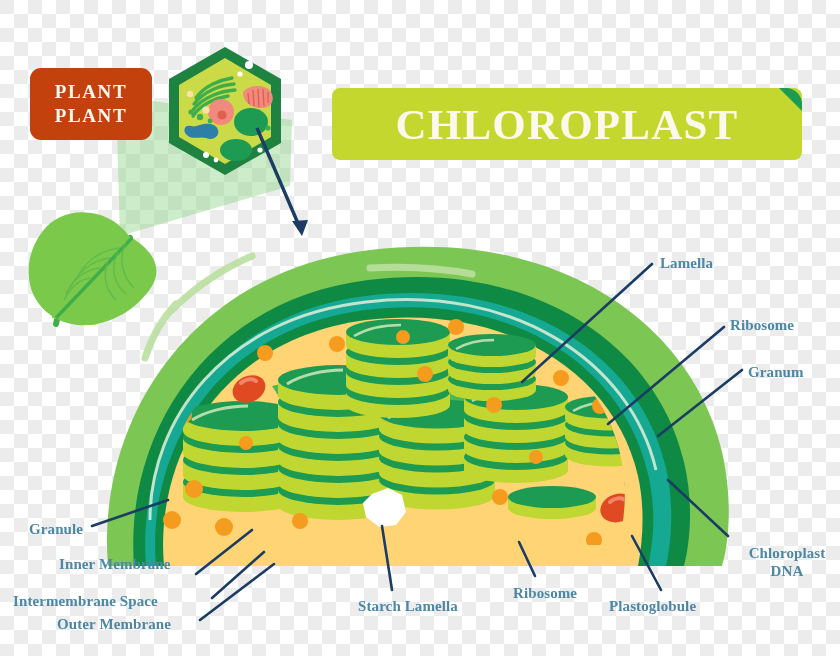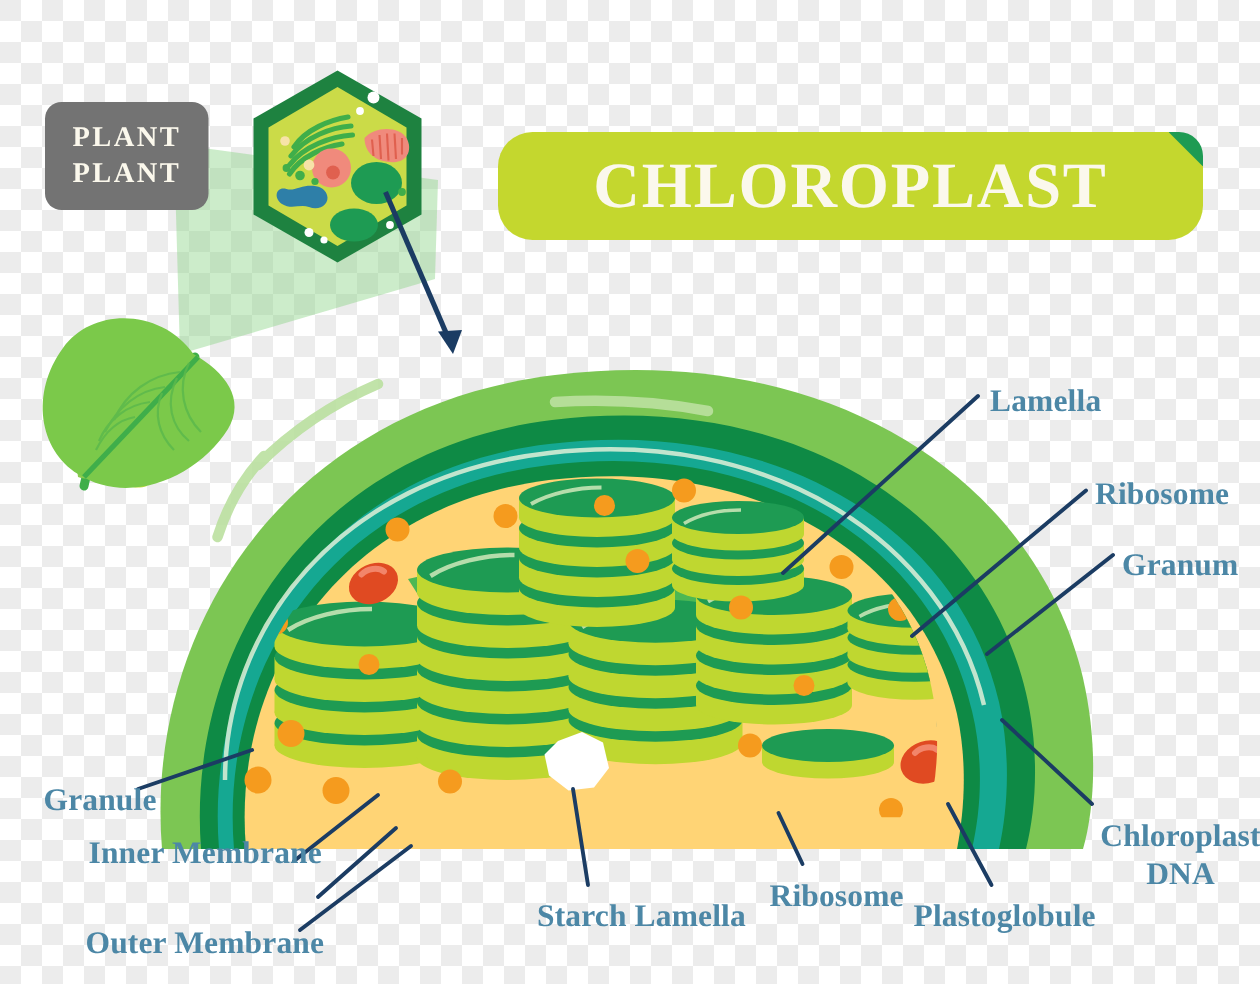--- a/index.html
+++ b/index.html
@@ -12,47 +12,47 @@
     overflow:hidden;
   }
   #stage{position:absolute;inset:0;}
   svg.layer{position:absolute;left:0;top:0;width:840px;height:656px;overflow:visible;}
 
   .lbl{
     position:absolute;
     color:#4C87A6;
     font-family:"Liberation Serif", serif;
     font-weight:bold;
-    font-size:21px;
+    font-size:15px;
     letter-spacing:.1px;
     white-space:nowrap;
     line-height:1.18;
   }
   .lbl.two{white-space:normal;text-align:center;width:112px;}
 
   #banner{
     position:absolute;left:332px;top:88px;width:470px;height:72px;
-    background:#C4D72E;border-radius:23px;
+    background:#C4D72E;border-radius:8px;
     display:flex;align-items:center;justify-content:center;
   }
   #banner .txt{
     color:#FBF8EC;
     font-family:"Liberation Serif", serif;
     font-weight:bold;font-size:43px;letter-spacing:1.2px;
   }
   #bannerfold{
     position:absolute;left:779px;top:88px;width:23px;height:23px;
     background:#1E9B53;
     border-radius:0 16px 0 0;
     clip-path:polygon(100% 0,100% 100%,0 0);
   }
 
   #badge{
-    position:absolute;left:30px;top:68px;width:109px;height:72px;
-    background:#737373;border-radius:11px;
+    position:absolute;left:30px;top:68px;width:122px;height:72px;
+    background:#c2410c;border-radius:11px;
     display:flex;flex-direction:column;align-items:center;justify-content:center;
   }
   #badge .txt{
     color:#FBF8EC;font-family:"Liberation Serif", serif;
     font-weight:bold;font-size:19px;letter-spacing:1.6px;text-align:center;
     line-height:1.28;
   }
 </style>
 </head>
 <body>
@@ -428,18 +428,19 @@
     <span class="txt">PLANT</span>
     <span class="txt">PLANT</span>
   </div>
 
   <div class="lbl" style="left:660px;top:255px">Lamella</div>
   <div class="lbl" style="left:730px;top:317px">Ribosome</div>
   <div class="lbl" style="left:748px;top:364px">Granum</div>
   <div class="lbl two" style="left:731px;top:545px">Chloroplast DNA</div>
   <div class="lbl" style="left:29px;top:521px">Granule</div>
   <div class="lbl" style="left:59px;top:556px">Inner Membrane</div>
+  <div class="lbl" style="left:13px;top:593px">Intermembrane Space</div>
   <div class="lbl" style="left:57px;top:616px">Outer Membrane</div>
   <div class="lbl" style="left:358px;top:598px">Starch Lamella</div>
   <div class="lbl" style="left:513px;top:585px">Ribosome</div>
   <div class="lbl" style="left:609px;top:598px">Plastoglobule</div>
 
 </div>
 
 </body></html>

